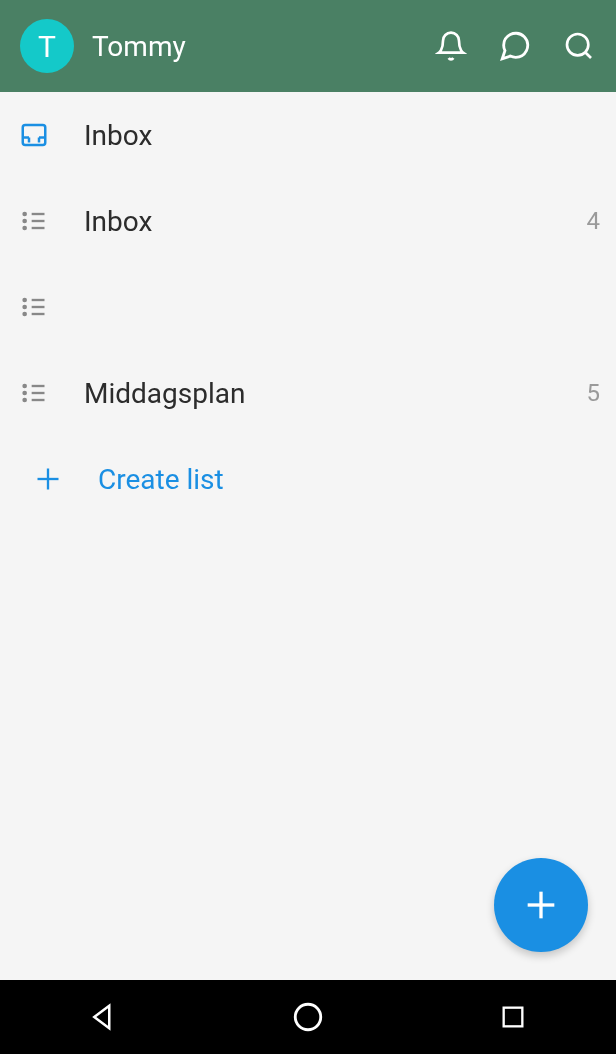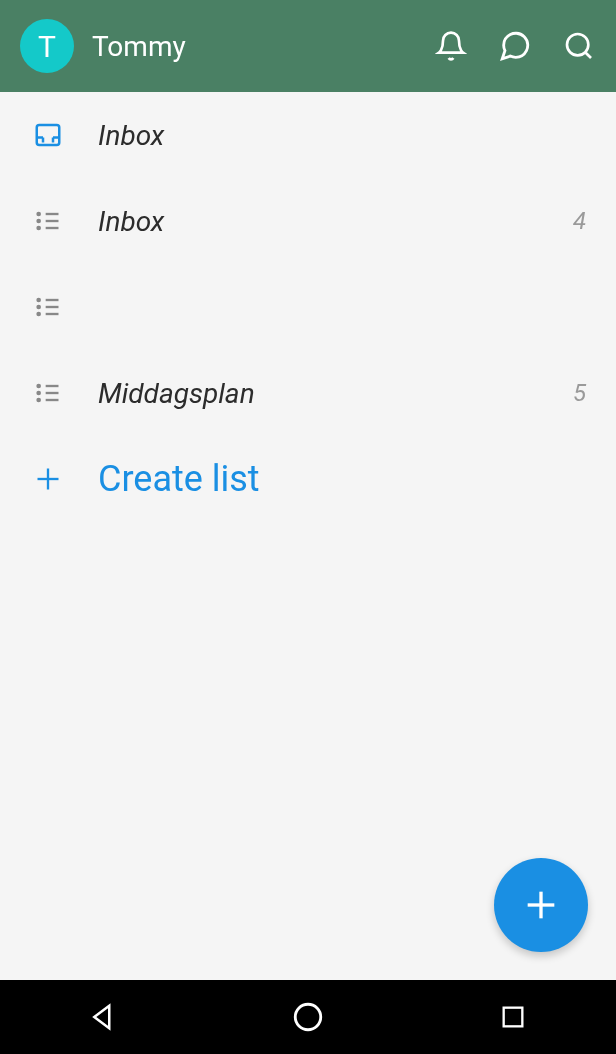--- a/index.html
+++ b/index.html
@@ -57,23 +57,22 @@
     }
     .content {
       flex: 1;
       background: #f5f5f5;
       position: relative;
     }
     .list-item {
       display: flex;
       align-items: center;
       height: 86px;
-      padding: 0 30px;
-      cursor: pointer;
-      font-style: italic;
+      padding: 0 16px;
+      cursor: pointer;
     }
     .list-icon {
       width: 36px;
       height: 36px;
       display: flex;
       align-items: center;
       justify-content: center;
       margin-right: 32px;
     }
     .list-label {
@@ -97,21 +96,21 @@
     .create-icon {
       width: 36px;
       height: 36px;
       display: flex;
       align-items: center;
       justify-content: center;
       margin-right: 32px;
     }
     .create-label {
       color: #1a8fe3;
-      font-size: 36px;
+      font-size: 28px;
       font-weight: 400;
     }
     .fab {
       position: absolute;
       bottom: 28px;
       right: 28px;
       width: 94px;
       height: 94px;
       border-radius: 50%;
       background: #1a8fe3;

